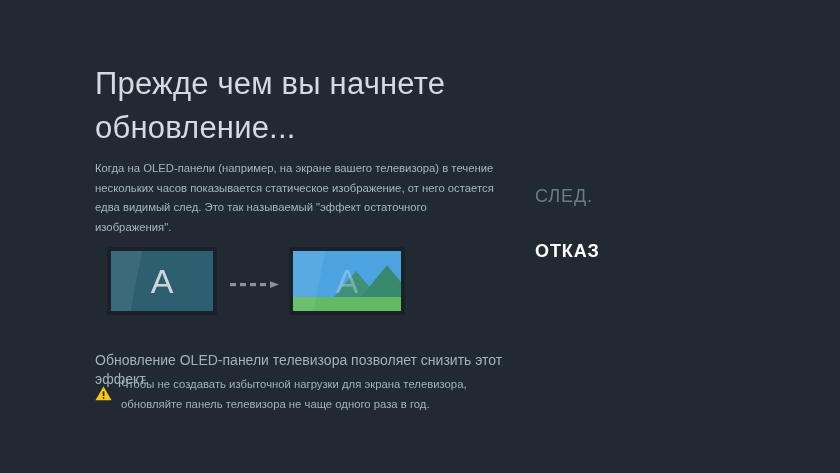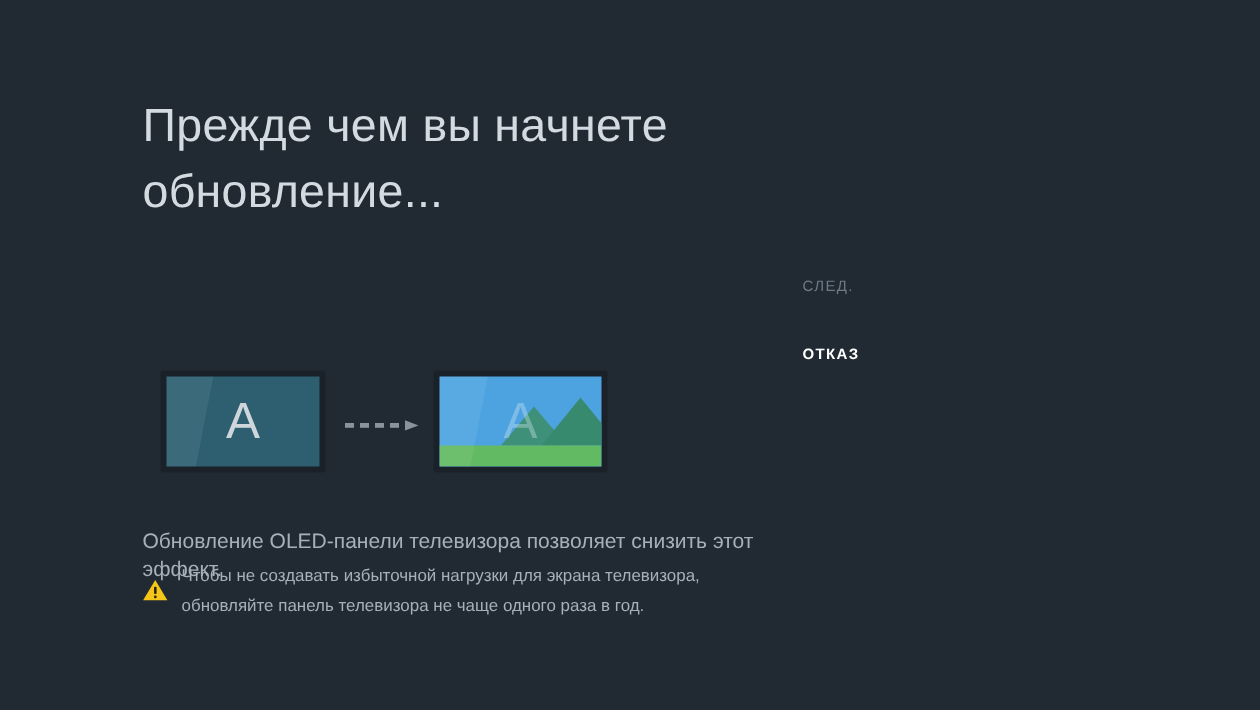--- a/index.html
+++ b/index.html
@@ -47,21 +47,21 @@
 
   
   .actions {
     position: absolute;
     left: 535px;
     top: 186px;
     width: 180px;
   }
   .action {
     display: block;
-    font-size: 10px;
+    font-size: 18px;
     letter-spacing: 0.9px;
     font-weight: 400;
     background: transparent;
     border: 0;
     padding: 0;
     margin: 0;
     text-align: left;
     font-family: inherit;
     cursor: pointer;
   }
@@ -197,20 +197,21 @@
     color: #a6b0ba;
   }
 </style>
 </head>
 <body>
 
 <div class="screen">
 
   <div class="title">Прежде чем вы начнете обновление...</div>
 
+  <div class="intro">Когда на OLED-панели (например, на экране вашего телевизора) в течение нескольких часов показывается статическое изображение, от него остается едва видимый след. Это так называемый "эффект остаточного изображения".</div>
 
   <div class="actions">
     <button class="action dim">СЛЕД.</button>
     <button class="action active">ОТКАЗ</button>
   </div>
 
   <div class="illustration">
 
     <div class="tv tv-left">
       <div class="tv-screen screen-a">

